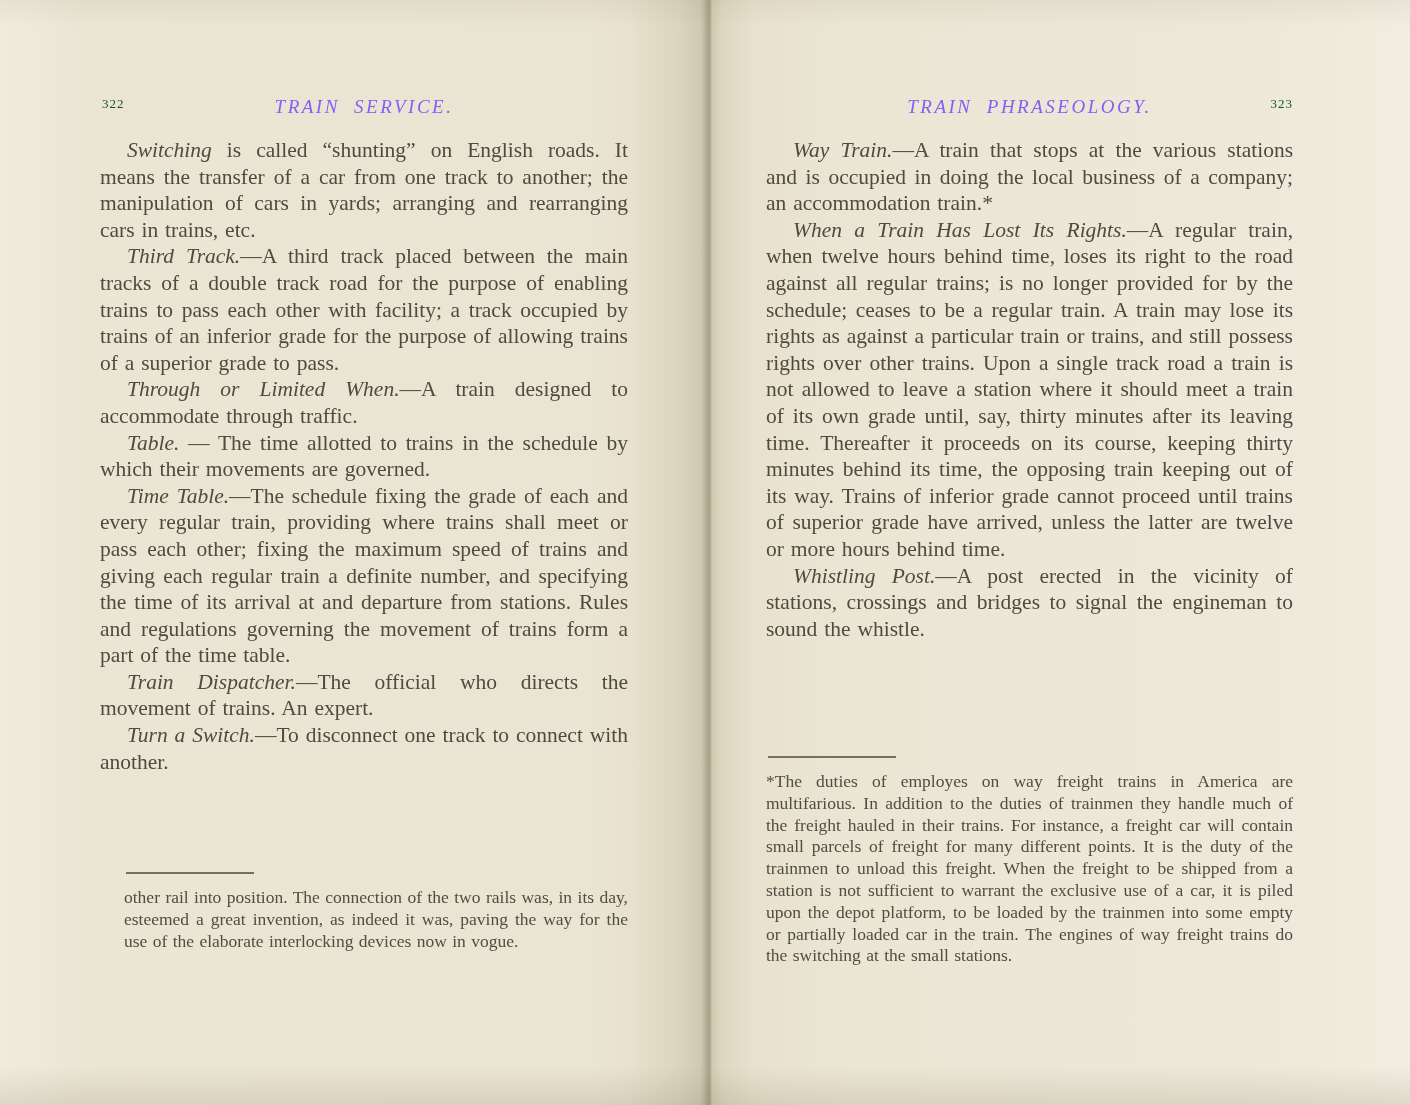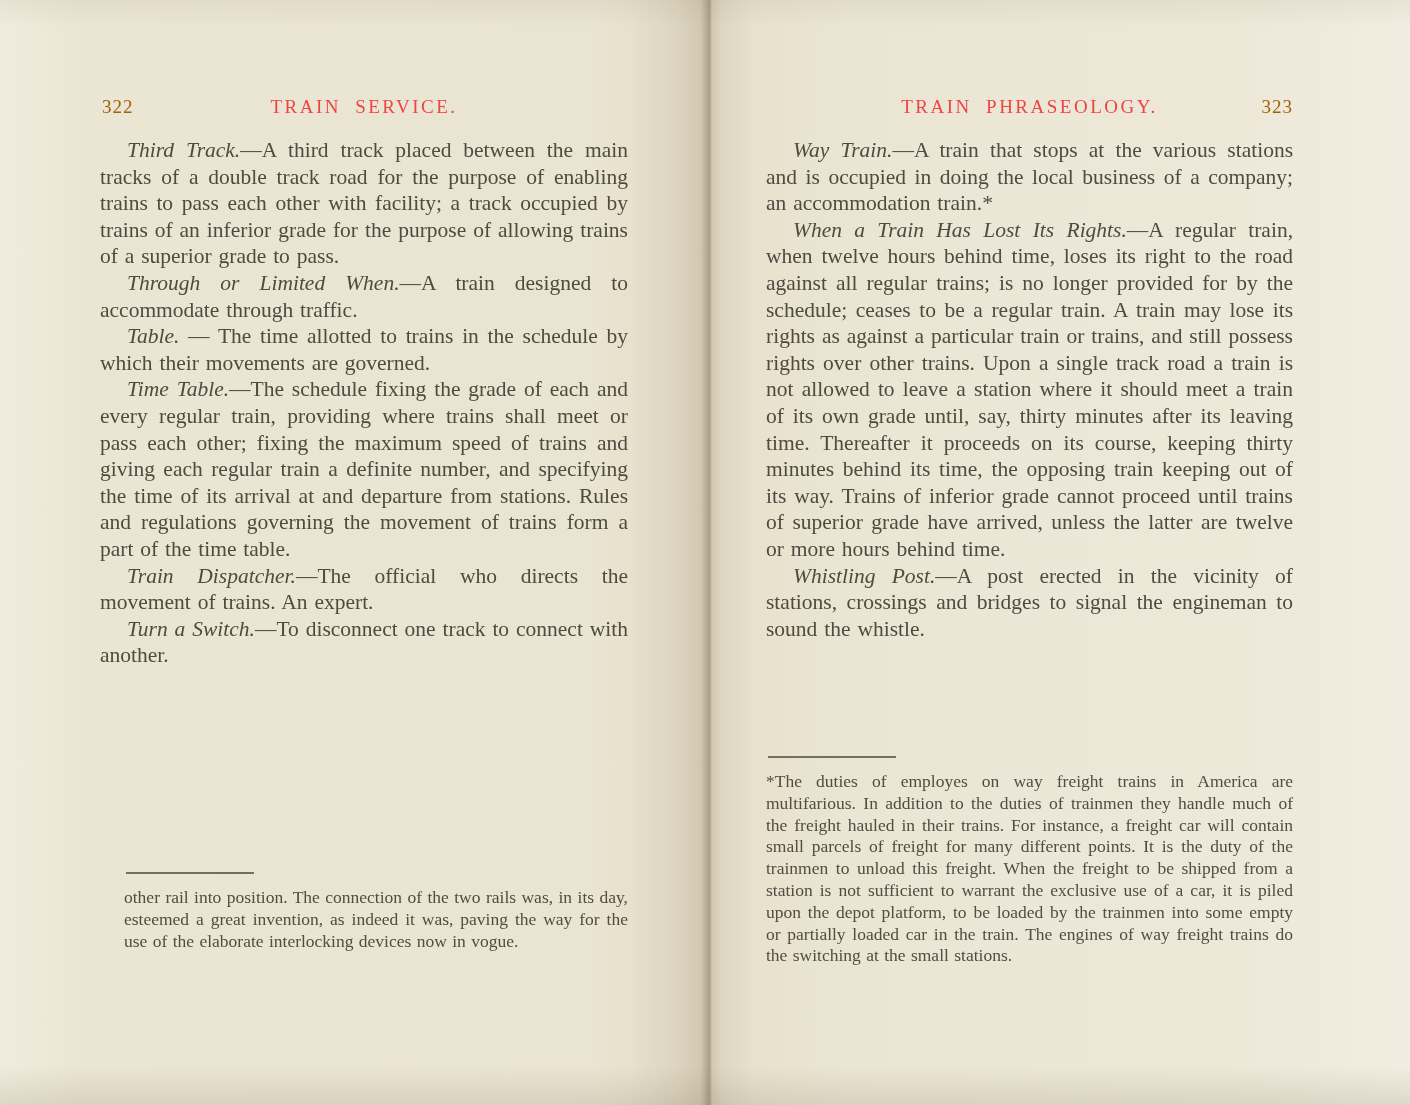--- a/index.html
+++ b/index.html
@@ -49,31 +49,32 @@
   .page.left  { left: 100px; width: 528px; }
   .page.right { left: 766px; width: 527px; }
 
   .pagehead {
     position: absolute;
     top: 96px; left: 0; right: 0;
     text-align: center;
     height: 24px;
   }
   .runhead {
+    font-style: italic;
     font-size: 19px;
     letter-spacing: 2.5px;
     word-spacing: 7px;
-    color: #ef4444;
+    color: #8b5cf6;
   }
   .pagenum {
     position: absolute;
     top: 0;
-    font-size: 19px;
+    font-size: 13px;
     letter-spacing: 1px;
-    color: #a16207;
+    color: #14532d;
   }
   .page.left  .pagenum { left: 2px; }
   .page.right .pagenum { right: 0px; }
 
   .pagebody {
     position: absolute;
     top: 137px; left: 0; right: 0;
     font-size: 21.5px;
     line-height: 26.6px;
     text-align: justify;
@@ -112,20 +113,21 @@
 
 <div class="scan">
 
   <section class="page left">
     <header class="pagehead">
       <span class="pagenum">322</span>
       <span class="runhead">TRAIN SERVICE.</span>
     </header>
 
     <div class="pagebody">
+      <p class="para"><span class="lead">Switching</span><span> is called “shunting” on English roads.  It means the transfer of a car from one track to another; the manipulation of cars in yards; arranging and rearranging cars in trains, etc.</span></p>
       <p class="para"><span class="lead">Third Track.</span><span>—A third track placed between the main tracks of a double track road for the purpose of enabling trains to pass each other with facility; a track occupied by trains of an inferior grade for the purpose of allowing trains of a superior grade to pass.</span></p>
       <p class="para"><span class="lead">Through or Limited When.</span><span>—A train designed to accommodate through traffic.</span></p>
       <p class="para"><span class="lead">Table.</span><span> — The time allotted to trains in the schedule by which their movements are governed.</span></p>
       <p class="para"><span class="lead">Time Table.</span><span>—The schedule fixing the grade of each and every regular train, providing where trains shall meet or pass each other; fixing the maximum speed of trains and giving each regular train a definite number, and specifying the time of its arrival at and departure from stations.  Rules and regulations governing the movement of trains form a part of the time table.</span></p>
       <p class="para"><span class="lead">Train Dispatcher.</span><span>—The official who directs the movement of trains.  An expert.</span></p>
       <p class="para"><span class="lead">Turn a Switch.</span><span>—To disconnect one track to connect with another.</span></p>
     </div>
 
     <div class="pagefoot">
       <div class="fnrule"></div>

